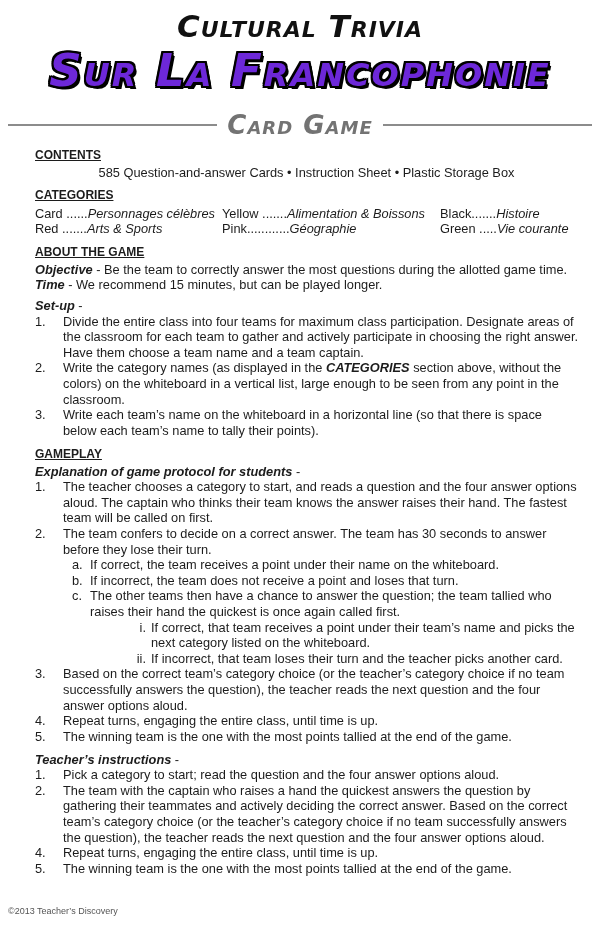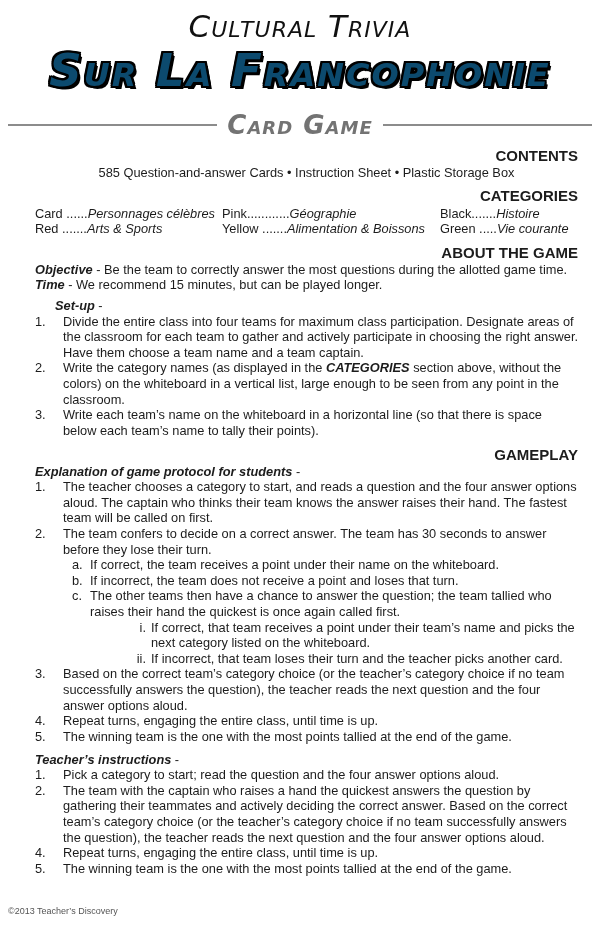--- a/index.html
+++ b/index.html
@@ -13,59 +13,59 @@
     line-height:1.22;
     color:#1c1c1c;
     overflow:hidden;
   }
   .content{padding:0 22px 0 35px;}
 
   
   .masthead{text-align:center;padding-top:8px;}
   .t1{
     font-family:"DejaVu Sans",sans-serif;
-    font-weight:normal;font-style:italic;font-variant:small-caps;
+    font-weight:bold;font-style:italic;font-variant:small-caps;
     font-size:31px;line-height:36px;letter-spacing:1px;color:#111;
     white-space:nowrap;
   }
   .t2wrap{margin-top:1px;line-height:52px;}
   .t2{
     font-family:"DejaVu Sans",sans-serif;
     font-weight:bold;font-style:italic;font-variant:small-caps;
     font-size:45px;letter-spacing:2px;white-space:nowrap;
-    color:#0c4a6e;
+    color:#6d28d9;
     text-shadow:
       -2px -2px 0 #000, -2px 0 0 #000, -2px 2px 0 #000,
       0 -2px 0 #000, 0 2px 0 #000,
       2px -2px 0 #000, 2px 0 0 #000, 2px 2px 0 #000,
       3px 3px 0 #000;
   }
   .t3row{display:flex;align-items:center;gap:10px;padding:0 8px;margin-top:2px;}
   .rule{flex:1;height:2px;background:#8c8c8c;}
   .t3{
     font-family:"DejaVu Sans",sans-serif;
     font-weight:bold;font-style:italic;font-variant:small-caps;
     font-size:26px;line-height:30px;letter-spacing:1px;color:#737373;
     white-space:nowrap;
   }
 
   
-  .h{font-weight:bold;text-align:right;font-size:15px;line-height:19px;margin-top:6px;}
+  .h{font-weight:bold;text-align:left;font-size:12px;line-height:19px;margin-top:6px;text-decoration:underline;}
   .center{text-align:center;}
 
   
   .catgrid{display:flex;margin-top:1px;}
   .catcol1{width:187px;}
   .catcol2{width:218px;}
   .catcol3{flex:1;}
   .cname{font-style:italic;}
 
   
   b{font-weight:bold;font-style:italic;}
-  .gap-sm{margin-top:5px;margin-left:20px;}
+  .gap-sm{margin-top:5px;}
   .gap-md{margin-top:7px;}
   .oli{display:flex;}
   .oli .num{flex:0 0 28px;}
   .oli .txt{flex:1;}
   .sub{margin-left:9px;}
   .sub > .num{flex:0 0 18px;}
   .subsub{margin-left:40px;}
   .subsub > .num{flex:0 0 16px;text-align:right;margin-right:5px;}
 
   .footer{
@@ -95,22 +95,22 @@
     <div class="h">CONTENTS</div>
     <div class="center">585 Question-and-answer Cards • Instruction Sheet • Plastic Storage Box</div>
 
     <div class="h" style="margin-top:5px;">CATEGORIES</div>
     <div class="catgrid">
       <div class="catcol1">
         <div><span>Card ......</span><span class="cname">Personnages célèbres</span></div>
         <div><span>Red .......</span><span class="cname">Arts &amp; Sports</span></div>
       </div>
       <div class="catcol2">
+        <div><span>Yellow .......</span><span class="cname">Alimentation &amp; Boissons</span></div>
         <div><span>Pink............</span><span class="cname">Géographie</span></div>
-        <div><span>Yellow .......</span><span class="cname">Alimentation &amp; Boissons</span></div>
       </div>
       <div class="catcol3">
         <div><span>Black.......</span><span class="cname">Histoire</span></div>
         <div><span>Green .....</span><span class="cname">Vie courante</span></div>
       </div>
     </div>
 
     <div class="h">ABOUT THE GAME</div>
     <div><b>Objective</b><span> - Be the team to correctly answer the most questions during the allotted game time.</span></div>
     <div><b>Time</b><span> - We recommend 15 minutes, but can be played longer.</span></div>

